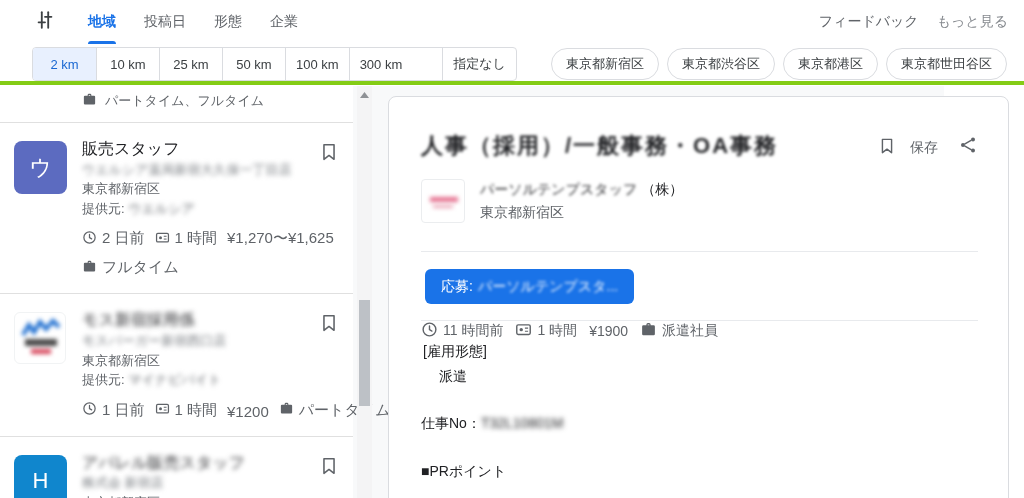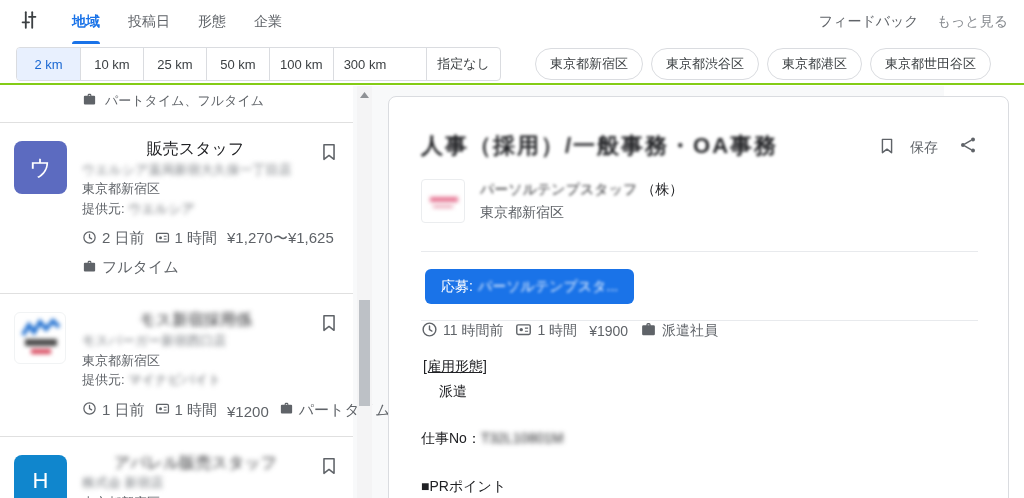--- a/index.html
+++ b/index.html
@@ -1,21 +1,21 @@
 <!DOCTYPE html>
 <html><head>
 <meta charset="utf-8">
 <style>
   * { margin:0; padding:0; box-sizing:border-box; }
   html,body { width:1024px; height:498px; overflow:hidden; background:#fff;
     font-family:"Liberation Sans","DejaVu Sans",sans-serif; color:#202124; }
 
   
   .header { position:absolute; top:0; left:0; width:1024px; height:85px; background:#fff;
-    border-bottom:2px solid #84cc16; z-index:5; }
+    border-bottom:4px solid #84cc16; z-index:5;padding-left:16px; }
   .tabs-row { height:44px; display:flex; align-items:center; padding:0 16px; }
   .tune-btn { width:26px; height:26px; margin-right:16px; cursor:pointer; display:flex; align-items:center; justify-content:center; }
   .tab { margin:0 14px; font-size:14px; color:#5f6368; height:44px; display:flex; align-items:center;
     position:relative; cursor:pointer; white-space:nowrap; }
   .tab.active { color:#1a73e8; font-weight:bold; }
   .tab.active::after { content:""; position:absolute; left:0; right:0; bottom:0; height:3px;
     background:#1a73e8; border-radius:3px 3px 0 0; }
   .hdr-spacer { flex:1; }
   .hdr-link { font-size:14px; color:#5f6368; margin-left:18px; cursor:pointer; white-space:nowrap; }
   .hdr-link.lighter { color:#84888d; }
@@ -40,21 +40,21 @@
   .partial-row { display:flex; align-items:center; gap:8px; padding:6px 16px 12px 82px;
     border-bottom:1px solid #e0e0e0; font-size:13px; color:#5f6368; }
   .job-card { position:relative; padding:16px 44px 16px 82px; border-bottom:1px solid #e0e0e0; cursor:pointer; }
   .avatar { position:absolute; left:14px; top:18px; width:53px; height:53px; border-radius:8px;
     color:#fff; font-size:22px; display:flex; align-items:center; justify-content:center; }
   .avatar.indigo { background:#5c6bc0; }
   .avatar.blue { background:#1086cd; }
   .logo-box { position:absolute; left:14px; top:18px; width:52px; height:52px; border-radius:6px;
     border:1px solid #f1f3f4; background:#fff; overflow:hidden; }
   .logo-blur { width:100%; height:100%; filter:blur(2px); }
-  .job-title { font-size:16px; color:#202124; line-height:1.3;text-align:center; }
+  .job-title { font-size:16px; color:#202124; line-height:1.3; }
   .job-sub { font-size:13px; color:#73777c; line-height:1.5; }
   .job-sub.dark { color:#5f6368; }
   .redacted { filter:blur(2.6px); user-select:none; }
   .redacted-soft { filter:blur(1.5px); user-select:none; }
   .meta-row { display:flex; align-items:flex-end; margin-top:11px; font-size:15px; color:#5f6368; }
   .meta-item { display:flex; align-items:center; gap:5px; margin-right:10px; white-space:nowrap; }
   .meta-item svg { flex:0 0 auto; }
   .second-row { margin-top:10px; }
   .bookmark-btn { position:absolute; right:13px; top:18px; width:22px; height:22px; cursor:pointer; }
 
@@ -85,21 +85,21 @@
   .company-name { font-size:14px; color:#202124; margin-top:2px; }
   .company-loc { font-size:14px; color:#5f6368; margin-top:5px; }
   .divider { height:1px; background:#e8eaed; }
   .div1 { margin-top:28px; }
   .apply-btn { display:inline-flex; align-items:center; gap:5px; height:35px; margin:17px 0 16px 4px;
     padding:0 16px; background:#1a73e8; color:#fff; border:none; border-radius:6px;
     font-size:14px; cursor:pointer; font-family:inherit;text-align:right; }
   .detail-meta { display:flex; align-items:center; font-size:14px; color:#5f6368; }
   .detail-meta .meta-item { margin-right:12px; }
   .body-line { font-size:14px; color:#202124; line-height:1.45; }
-  .b-emp-label { margin-top:15px; padding-left:2px;text-decoration:underline; }
+  .b-emp-label { padding-left:2px; }
   .b-emp-val { margin-top:4px; padding-left:18px; }
   .b-jobno { margin-top:27px; display:flex; align-items:center; }
   .b-pr { margin-top:28px; }
 </style>
 </head>
 <body>
 
 <div class="header">
   <div class="tabs-row">
     <div class="tune-btn">

